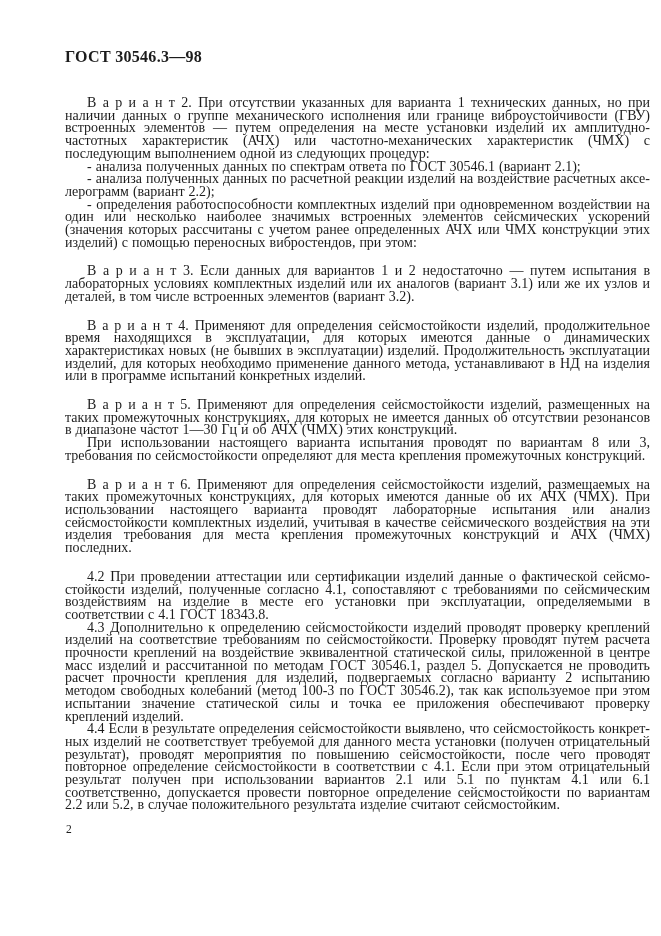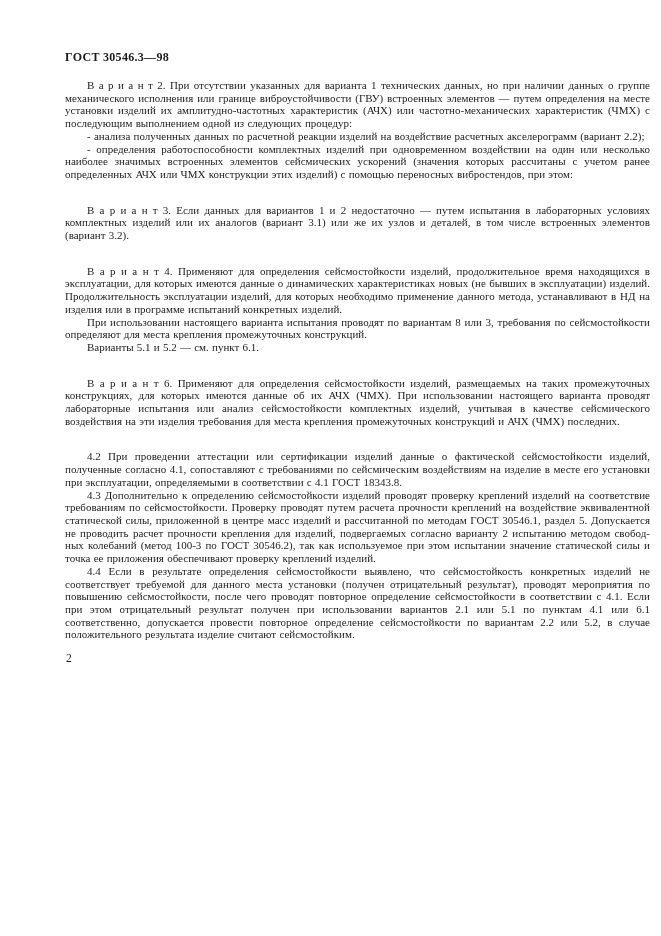--- a/index.html
+++ b/index.html
@@ -15,59 +15,60 @@
     color: #1c1c1c;
   }
   .page {
     box-sizing: border-box;
     width: 661px;
     height: 936px;
     padding: 50px 11px 0 65px;
     background: #ffffff;
   }
   .doc-header {
-    font-size: 12px;
+    font-size: 16px;
     font-weight: bold;
     letter-spacing: 0.3px;
     line-height: 14px;
-    margin: 0 0 15px 0;
+    margin: 0 0 33px 0;
   }
   .para {
     margin: 0;
-    font-size: 11px;
+    font-size: 14px;
     line-height: 12.7px;
     text-align: justify;
     text-indent: 22px;
     word-spacing: 0.5px;
     hyphens: manual;
     -webkit-hyphens: manual;
   }
   .para.gap {
-    margin-top: 23px;
+    margin-top: 16px;
     font-family: Liberation Serif, serif;
   }
   .page-number {
     margin: 11px 0 0 0;
     font-size: 11.5px;
     line-height: 13px;
     text-indent: 1px;
   }
 </style>
 </head>
 <body>
 
 <div class="page">
   <p class="doc-header">ГОСТ 30546.3—98</p>
 
   <p class="para">В а р и а н т  2. При отсутствии указанных для варианта 1 технических данных, но при наличии данных о группе механического исполнения или границе виброустойчивости (ГВУ) встроенных элементов — путем определения на месте установки изделий их амплитудно-частотных характерис­тик (АЧХ) или частотно-механических характеристик (ЧМХ) с последующим выполнением одной из следующих процедур:</p>
+  <p class="para">- анализа полученных данных по спектрам ответа по ГОСТ 30546.1 (вариант 2.1);</p>
   <p class="para">- анализа полученных данных по расчетной реакции изделий на воздействие расчетных аксе­лерограмм (вариант 2.2);</p>
   <p class="para">- определения работоспособности комплектных изделий при одновременном воздействии на один или несколько наиболее значимых встроенных элементов сейсмических ускорений (значения которых рассчитаны с учетом ранее определенных АЧХ или ЧМХ конструкции этих изделий) с помощью переносных вибростендов, при этом:</p>
   <p class="para gap">В а р и а н т  3. Если данных для вариантов 1 и 2 недостаточно — путем испытания в лабора­торных условиях комплектных изделий или их аналогов (вариант 3.1) или же их узлов и деталей, в том числе встроенных элементов (вариант 3.2).</p>
   <p class="para gap">В а р и а н т  4. Применяют для определения сейсмостойкости изделий, продолжительное время находящихся в эксплуатации, для которых имеются данные о динамических характеристиках новых (не бывших в эксплуатации) изделий. Продолжительность эксплуатации изделий, для которых необходимо применение данного метода, устанавливают в НД на изделия или в программе испыта­ний конкретных изделий.</p>
+  <p class="para gap">В а р и а н т  5. Применяют для определения сейсмостойкости изделий, размещенных на таких промежуточных конструкциях, для которых не имеется данных об отсутствии резонансов в диапазоне частот 1—30 Гц и об АЧХ (ЧМХ) этих конструкций.</p>
   <p class="para">При использовании настоящего варианта испытания проводят по вариантам 8 или 3, требова­ния по сейсмостойкости определяют для места крепления промежуточных конструкций.</p>
-  <p class="para">Варианты 5.1 и 5.2 — см. пункт 6.1.</p>
   <p class="para gap">В а р и а н т  6. Применяют для определения сейсмостойкости изделий, размещаемых на таких промежуточных конструкциях, для которых имеются данные об их АЧХ (ЧМХ). При использовании настоящего варианта проводят лабораторные испытания или анализ сейсмостойкости комплектных изделий, учитывая в качестве сейсмического воздействия на эти изделия требования для места крепления промежуточных конструкций и АЧХ (ЧМХ) последних.</p>
   <p class="para gap">4.2 При проведении аттестации или сертификации изделий данные о фактической сейсмо­стойкости изделий, полученные согласно 4.1, сопоставляют с требованиями по сейсмическим воздействиям на изделие в месте его установки при эксплуатации, определяемыми в соответствии с 4.1 ГОСТ 18343.8.</p>
   <p class="para">4.3 Дополнительно к определению сейсмостойкости изделий проводят проверку креплений изделий на соответствие требованиям по сейсмостойкости. Проверку проводят путем расчета проч­ности креплений на воздействие эквивалентной статической силы, приложенной в центре масс изделий и рассчитанной по методам ГОСТ 30546.1, раздел 5. Допускается не проводить расчет прочности крепления для изделий, подвергаемых согласно варианту 2 испытанию методом свобод­ных колебаний (метод 100-3 по ГОСТ 30546.2), так как используемое при этом испытании значение статической силы и точка ее приложения обеспечивают проверку креплений изделий.</p>
   <p class="para">4.4 Если в результате определения сейсмостойкости выявлено, что сейсмостойкость конкрет­ных изделий не соответствует требуемой для данного места установки (получен отрицательный результат), проводят мероприятия по повышению сейсмостойкости, после чего проводят повторное определение сейсмостойкости в соответствии с 4.1. Если при этом отрицательный результат получен при использовании вариантов 2.1 или 5.1 по пунктам 4.1 или 6.1 соответственно, допускается провести повторное определение сейсмостойкости по вариантам 2.2 или 5.2, в случае положитель­ного результата изделие считают сейсмостойким.</p>
 
   <p class="page-number">2</p>
 </div>
 
 </body></html>

